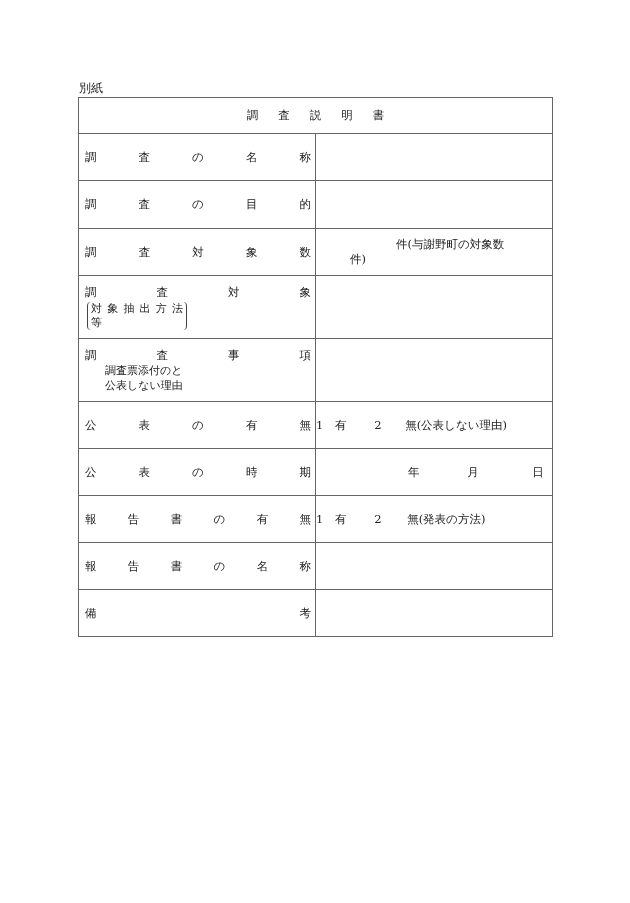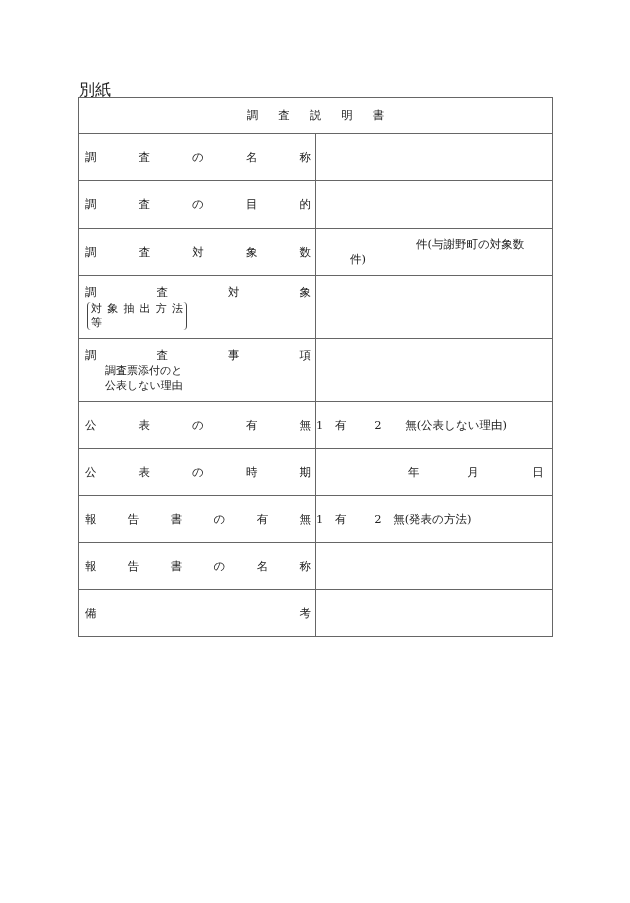--- a/index.html
+++ b/index.html
@@ -1,18 +1,18 @@
 <!DOCTYPE html>
 <html><head>
 <meta charset="utf-8">
 <style>
   html, body { margin:0; padding:0; background:#ffffff; }
   body { width:630px; height:903px; position:relative; overflow:hidden;
          font-family: "DejaVu Serif", "Liberation Serif", serif; color:#222; }
-  .annex { position:absolute; left:79px; top:80px; font-size:16px; }
+  .annex { position:absolute; left:79px; top:80px; font-size:12px; }
   table.form { position:absolute; left:78px; top:97px; width:475px;
                border-collapse:collapse; table-layout:fixed; }
   table.form td { border:1px solid #666; padding:0; font-size:11.5px; vertical-align:middle; }
   td.title { height:35px; text-align:center; }
   .spread { display:flex; justify-content:space-between; padding:0 4px 0 6px; }
   .title-text { letter-spacing:0; display:inline-flex; gap:20px; }
   td.label { width:119px; }
   td.value { padding-left:6px; }
   .sub { font-size:11px; line-height:14px; }
   .bracket { margin:2px 0 0 8px; padding:0 3px 0 3px; border-left:1px solid #444; border-right:1px solid #444;
@@ -69,21 +69,21 @@
     <td class="label">
       <div class="spread">
         <span>調</span>
             <span>査</span>
             <span>対</span>
             <span>象</span>
             <span>数</span>
       </div>
     </td>
     <td class="value">
-      <span style="margin-left:100px">件(与謝野町の対象数</span><span style="margin-left:34px">件)</span>
+      <span style="margin-left:80px">件(与謝野町の対象数</span><span style="margin-left:34px">件)</span>
     </td>
   </tr>
 
   <tr style="height:63px">
     <td class="label">
       <div class="spread">
         <span>調</span>
             <span>査</span>
             <span>対</span>
             <span>象</span>
@@ -162,21 +162,21 @@
             <span>書</span>
             <span>の</span>
             <span>有</span>
             <span>無</span>
       </div>
     </td>
     <td class="value opts">
       <span>1</span>
       <span style="margin-left:8px">有</span>
       <span style="margin-left:24px">2</span>
-      <span style="margin-left:8px">無(発表の方法)</span>
+      <span style="margin-left:22px">無(発表の方法)</span>
     </td>
   </tr>
 
   <tr style="height:47px">
     <td class="label">
       <div class="spread">
         <span>報</span>
             <span>告</span>
             <span>書</span>
             <span>の</span>

